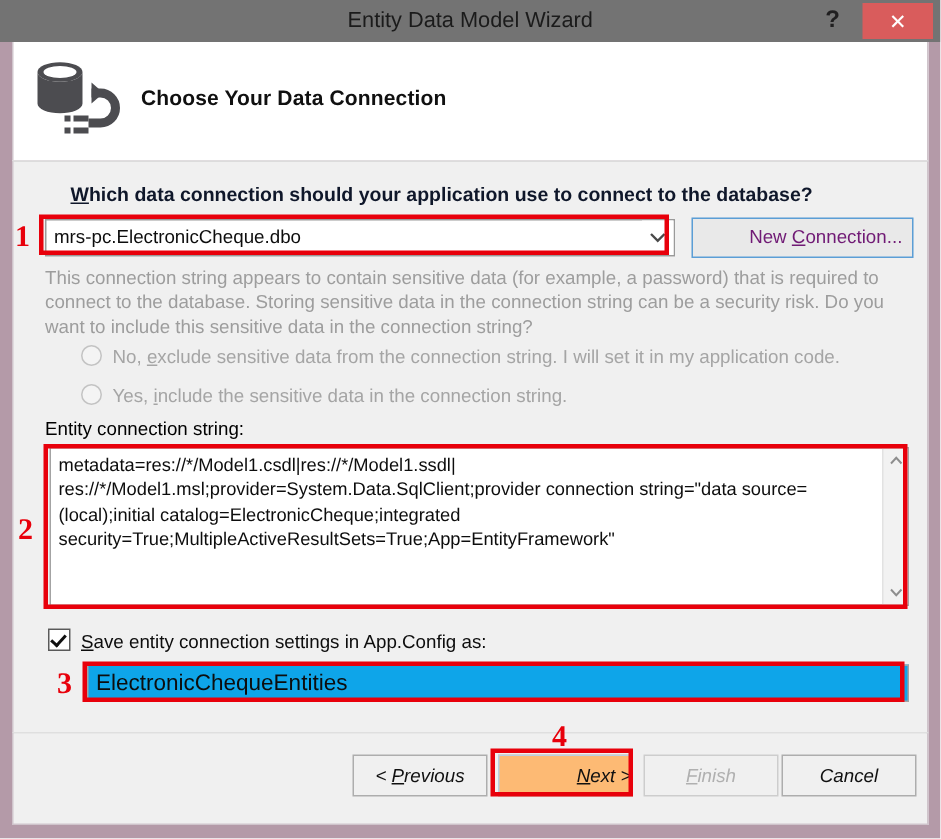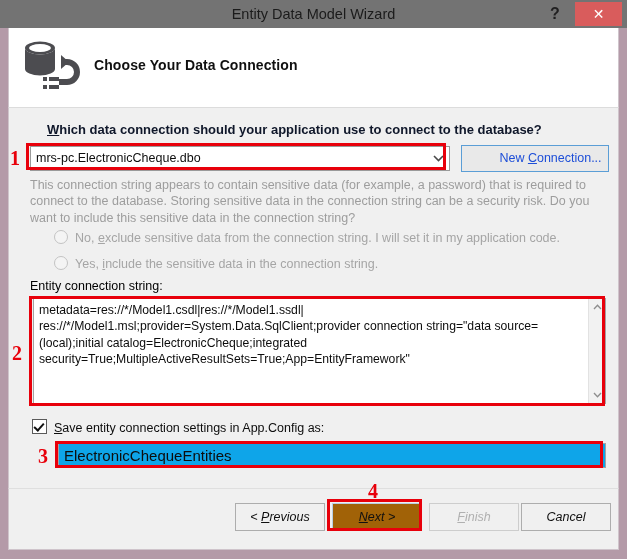--- a/index.html
+++ b/index.html
@@ -152,21 +152,21 @@
   .btn-newconn {
     position: absolute;
     left: 452px;
     top: 37px;
     width: 148px;
     height: 27px;
     box-sizing: border-box;
     background: #e9e9e9;
     border: 1px solid #5b9ed6;
     font-size: 12.5px;
-    color: #1d4ed8;
+    color: #701a75;
     text-align: center;
     line-height: 25px;
     cursor: default;
     padding-left: 31px;
   }
   .btn-newconn u { text-decoration: underline; }
 
   .warn-text {
     position: absolute;
     left: 21px;
@@ -326,21 +326,21 @@
     background: #f0f0f0;
     border: 1px solid #adadad;
     font-size: 12.5px;
     color: #101010;
     text-align: center;
     line-height: 26px;
     cursor: default;
   }
   .fbtn u { text-decoration: underline; }
   .fbtn.prev   { left: 226px; }
-  .fbtn.next   { left: 323px; background: #a16207; border-color: #b9cfe3; }
+  .fbtn.next   { left: 323px; background: #fdba74; border-color: #b9cfe3; text-align: right; }
   .fbtn.finish { left: 420px; color: #b0b0b0; border-color: #cdcdcd; }
   .fbtn.cancel { left: 512px; }
 
   
   .ann-rect {
     position: absolute;
     border: 3px solid #e8000b;
     box-sizing: border-box;
     pointer-events: none;
   }

